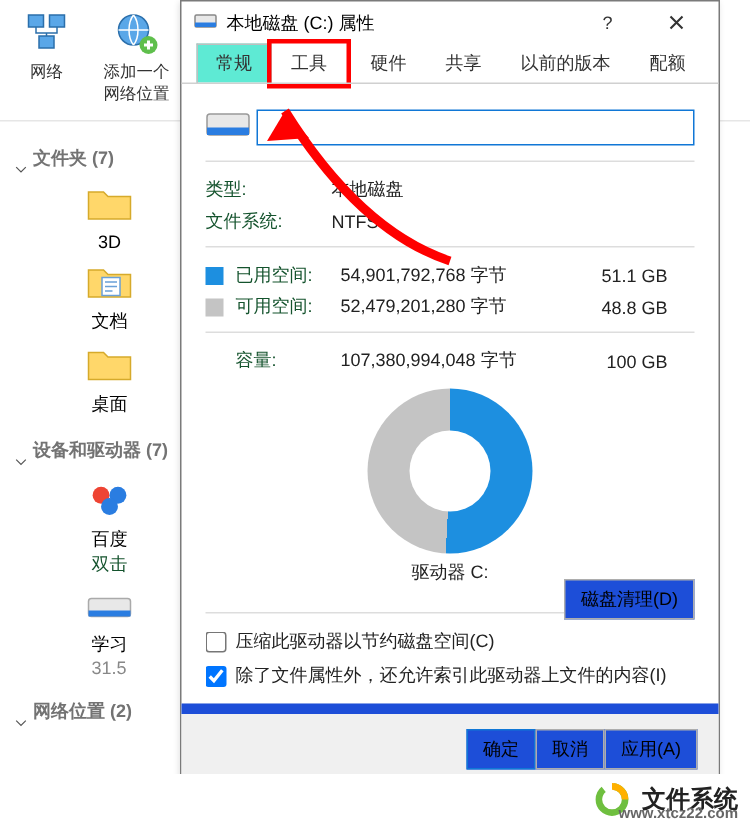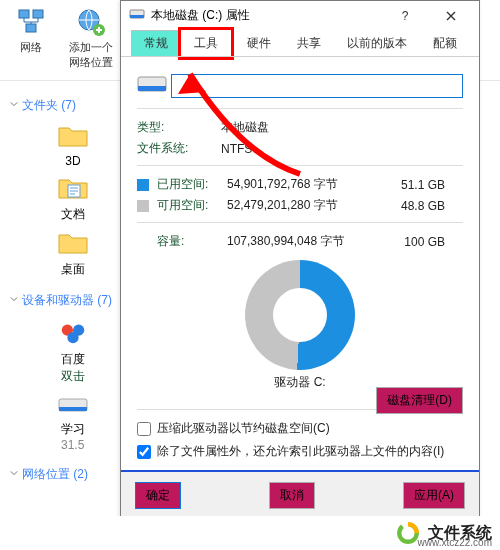--- a/index.html
+++ b/index.html
@@ -5,21 +5,21 @@
   * { box-sizing: border-box; margin: 0; padding: 0; font-family: "Microsoft YaHei", "Segoe UI", sans-serif; }
   body { width: 500px; height: 550px; overflow: hidden; background: #fff; position: relative; }
 
   
   .explorer { position: absolute; inset: 0; background: #fff; }
   .explorer-toolbar { display: flex; gap: 14px; padding: 6px 8px 10px 8px; border-bottom: 1px solid #e6e6e6; align-items: flex-start; }
   .tb-item { text-align: center; font-size: 11px; color: #333; width: 46px; }
   .tb-item .tb-icon { width: 32px; height: 32px; margin: 0 auto 2px; display: flex; align-items: center; justify-content: center; }
   .tb-sep { width: 1px; height: 44px; background: #e3e3e3; }
   .left-col { width: 120px; padding: 6px 4px 0 10px; font-size: 12px; }
-  .left-col h4 { font-size: 12px; font-weight: normal; color: #3b82f6; margin: 10px 0 6px; display: flex; align-items: flex-start; gap: 4px; cursor: pointer; }
+  .left-col h4 { font-size: 12px; font-weight: bold; color: #737373; margin: 10px 0 6px; display: flex; align-items: flex-end; gap: 4px; cursor: pointer; }
   .chev { display:inline-block; width:8px; height:8px; }
   .chev svg { width:8px; height:8px; }
   .left-item { display: flex; align-items: center; gap: 6px; padding: 4px 2px 4px 22px; cursor: pointer; flex-direction: column; }
   .folder-icon { width: 30px; height: 24px; }
   .folder-icon svg { width: 30px; height: 24px; }
   .small-ico { width:30px; height:26px; display:flex; align-items:center; justify-content:center; }
   .drv-ico { width:30px; height:22px; }
 
   
   .dlg { position: absolute; top: 0; left: 120px; width: 360px; height: 520px; background: #fff; border: 1px solid #7a7a7a; box-shadow: -1px 1px 4px rgba(0,0,0,.12); display:flex; flex-direction:column; }
@@ -39,32 +39,32 @@
   .sq { width:12px; height:12px; margin-right:8px; display:inline-block; }
   .sq.used { background:#1d8fe0; }
   .sq.free { background:#c4c4c4; }
   .num { width:160px; }
   .gb { width:58px; text-align:right; }
   .donut { width:110px; height:110px; margin: 10px auto 4px; border-radius:50%;
            background: conic-gradient(#1d8fe0 0deg 183deg, #c4c4c4 183deg 360deg); position:relative; }
   .donut::after { content:""; position:absolute; inset:28px; background:#fff; border-radius:50%; }
   .drv-cap { text-align:center; margin-top:2px; }
   .cleanup { position:absolute; right:16px; top:330px; }
-  .btn { font-size:12px; padding:4px 10px; border:1px solid #adadad; background:#be185d; cursor:pointer; }
+  .btn { font-size:12px; padding:4px 10px; border:1px solid #adadad; background:#1d4ed8; cursor:pointer; }
   .chkrow { display:flex; align-items:center; gap:6px; margin-top:6px; font-size:12px; }
-  .dlg-btns { display:flex; gap:12px; justify-content:space-between; padding:10px 14px; border-top:2px solid #1d4ed8; background:#f0f0f0; }
+  .dlg-btns { display:flex; gap:0; justify-content:flex-end; padding:10px 14px; border-top:7px solid #1d4ed8; background:#f0f0f0; }
   .dlg-btns .btn.primary { border-color:#1077d6; }
 
   
   .arrow-layer { position:absolute; left:140px; top:44px; width:180px; height:140px; pointer-events:none; }
 
   
   .wm { position:absolute; left:0; right:0; bottom:0; height:34px; background:#fff; display:flex; align-items:center; justify-content:flex-end; padding-right:8px; gap:6px; font-size:16px; color:#222; font-weight:bold; }
   .wm-logo { width:28px; height:28px; }
-  .wm-url { position:absolute; right:8px; bottom:2px; font-size:10px; color:#666; font-weight:normal; }
+  .wm-url { position:absolute; right:8px; bottom:2px; font-size:10px; color:#666; font-weight:bold; }
 
   input[type=checkbox] { width:14px; height:14px; }
 </style>
 </head>
 <body>
 
 <div class="explorer">
   <div class="explorer-toolbar">
     <div class="tb-item">
       <div class="tb-icon">

